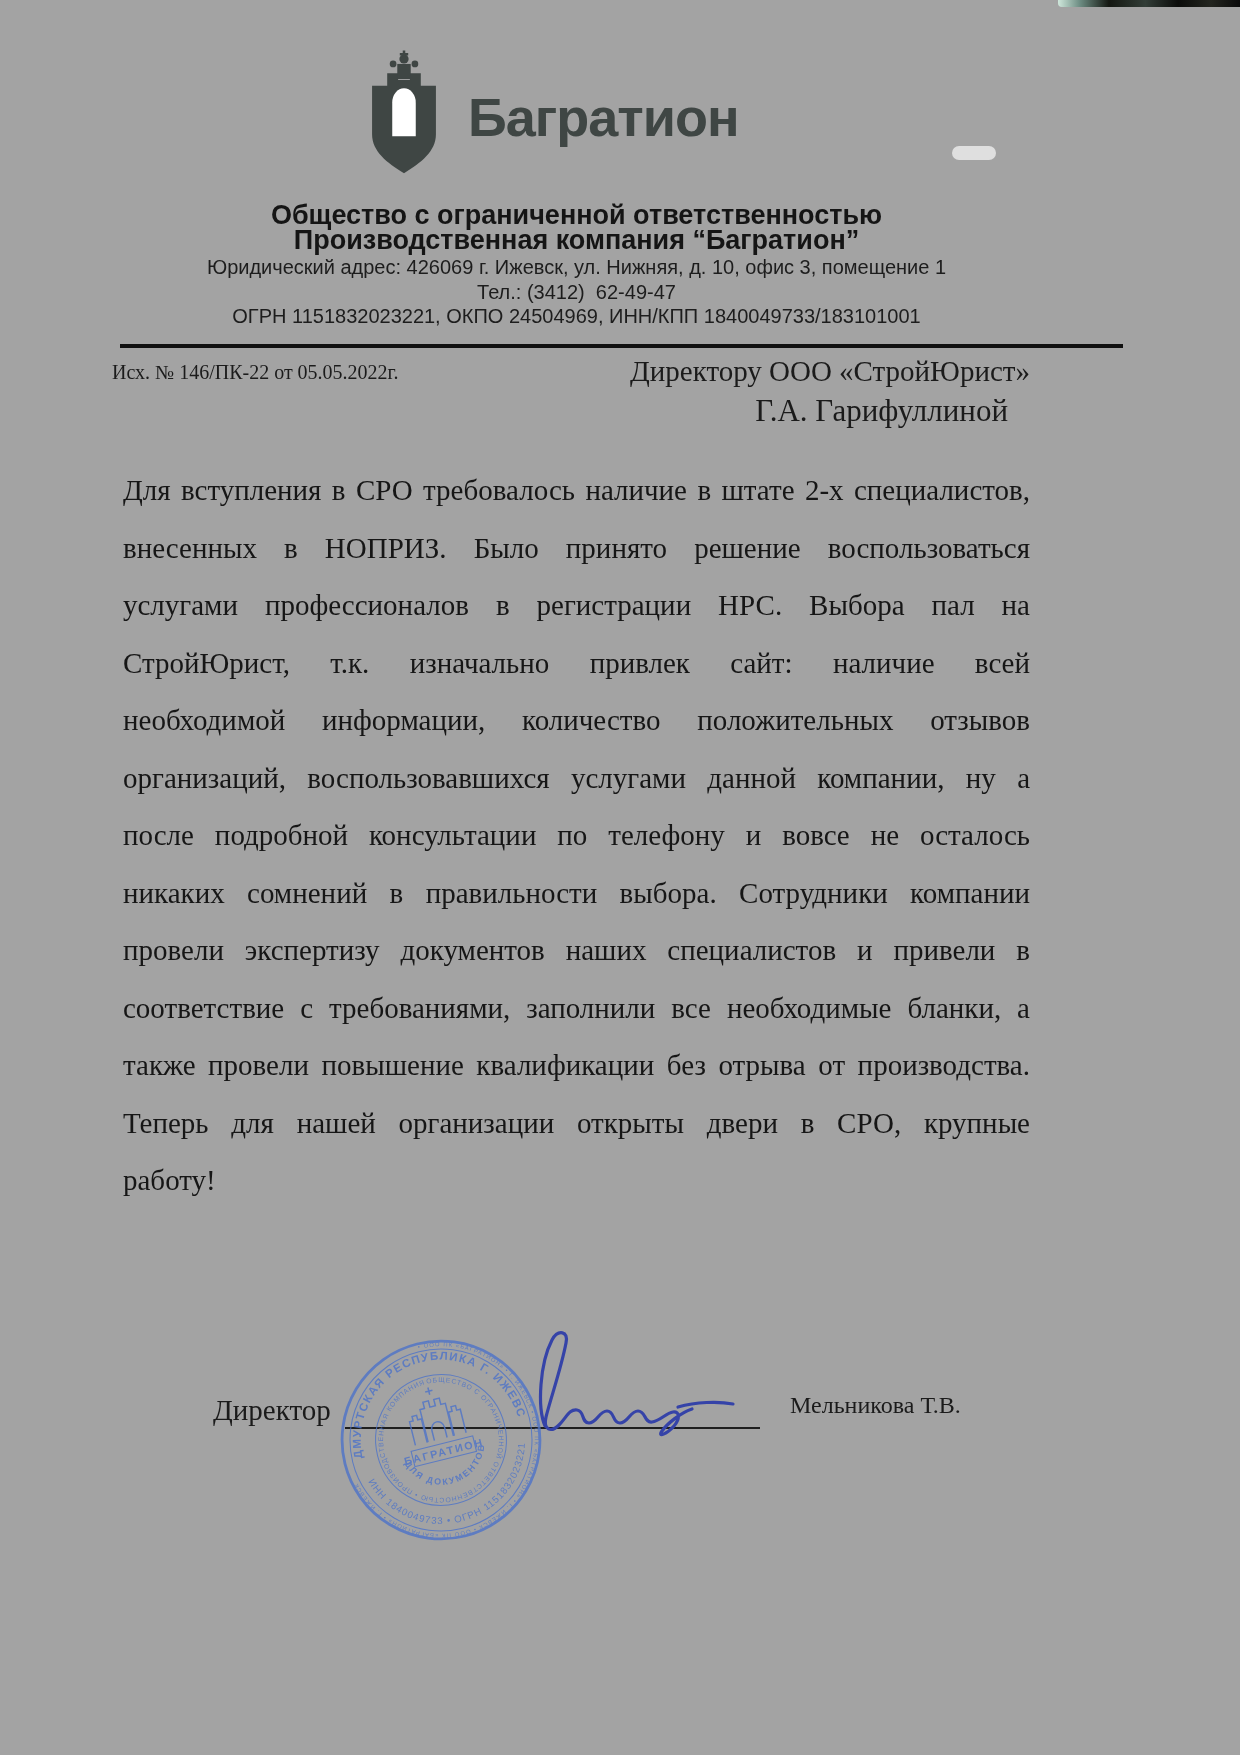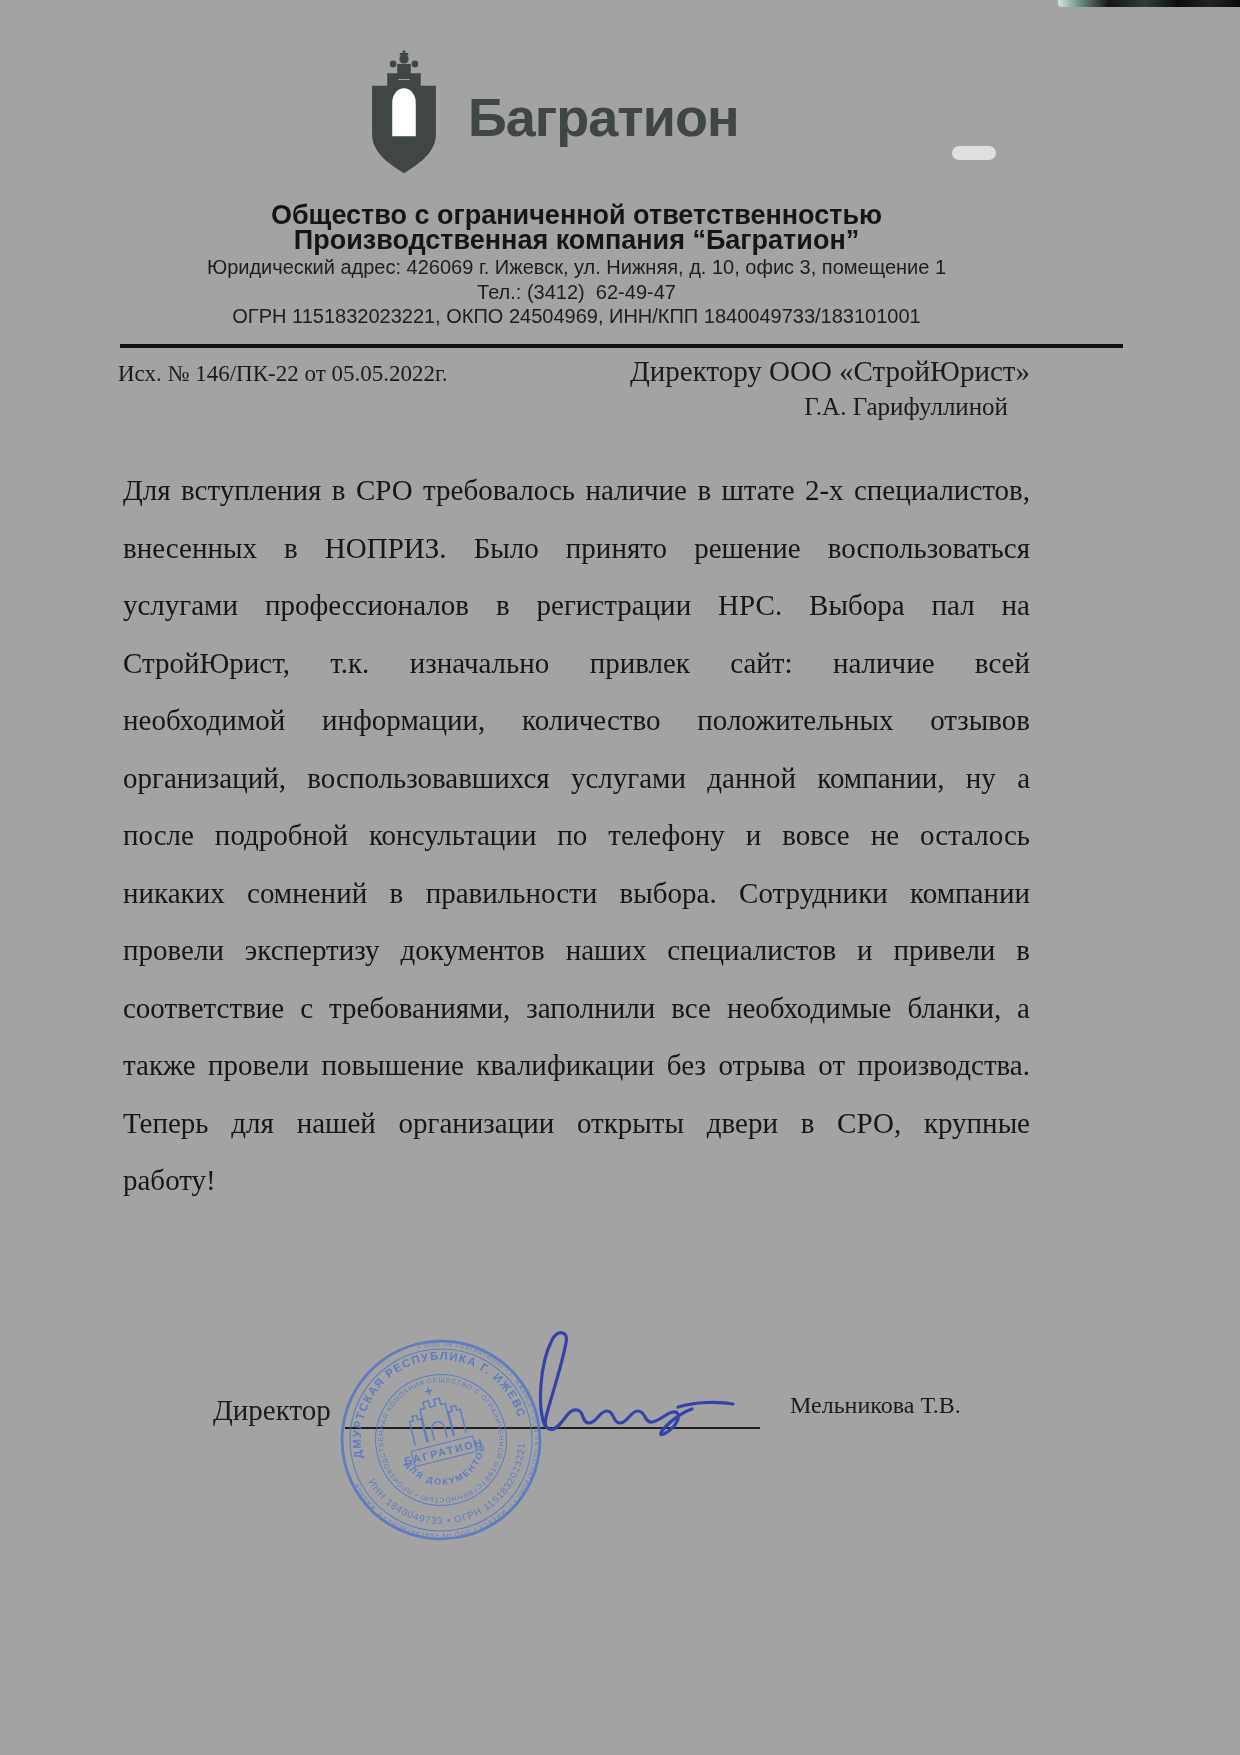--- a/index.html
+++ b/index.html
@@ -25,23 +25,23 @@
   .head-stack {
     position:absolute; left:123px; top:203px; width:907px; text-align:center;
     font-family:"Liberation Sans","DejaVu Sans",sans-serif; color:#151515;
   }
   .head-bold { font-weight:700; font-size:27px; line-height:25px; }
   .head-reg  { font-size:20px; line-height:24.5px; color:#1d1d1d; }
   .head-reg.first { margin-top:2px; }
 
   .divider { position:absolute; left:120px; top:344px; width:1003px; height:4px; background:#101010; }
 
-  .outgoing { position:absolute; left:118px; top:361px; font-size:23px; }
+  .outgoing { position:absolute; left:112px; top:361px; font-size:20px; }
   .recipient-title { position:absolute; left:123px; top:355px; width:907px; text-align:right; font-size:29px; }
-  .recipient-name  { position:absolute; left:123px; top:393px; width:885px; text-align:right; font-size:25px; }
+  .recipient-name  { position:absolute; left:123px; top:393px; width:885px; text-align:right; font-size:31px; }
 
   
   .body-text { position:absolute; left:123px; top:462px; width:907px; font-size:29px; line-height:57.5px; color:#161616; }
   .bline { text-align:justify; text-align-last:justify; }
   .bline.last { text-align:center; text-align-last:left; }
 
   
   .sig-title { position:absolute; left:213px; top:1394px; font-size:29px; }
   .sig-name  { position:absolute; left:766px; top:1392px; font-size:24px;margin-left:24px; }
   .sig-underline { position:absolute; left:345px; top:1427px; width:415px; height:2.2px; background:#1f1f1f; }

